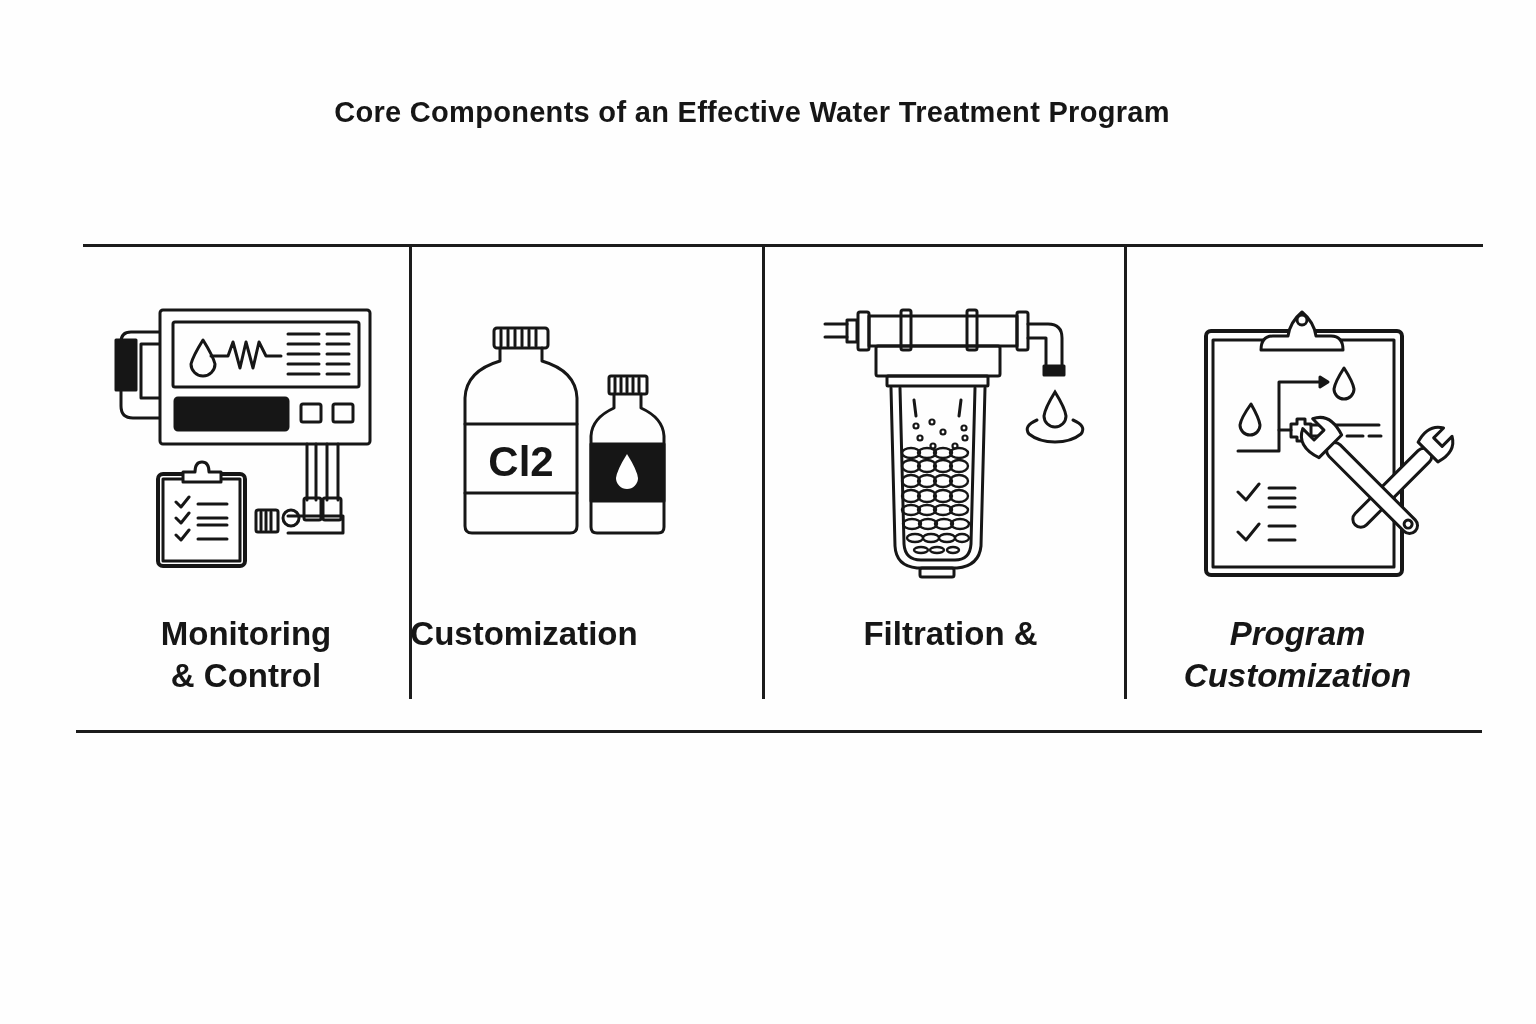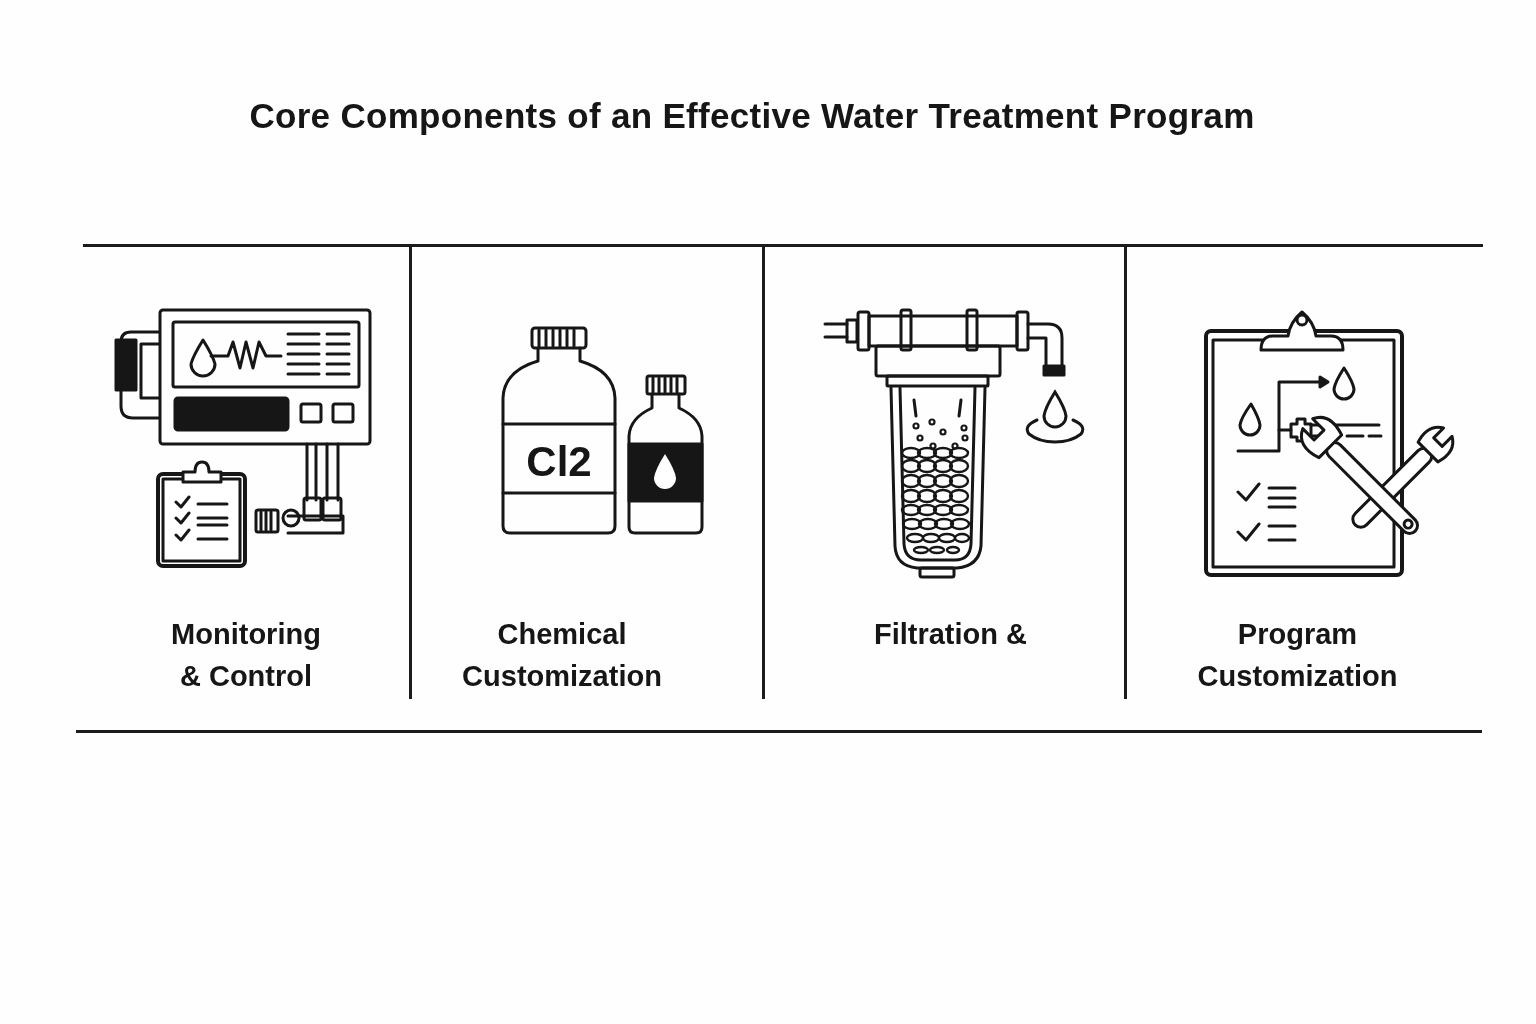--- a/index.html
+++ b/index.html
@@ -14,21 +14,21 @@
       overflow: hidden;
       font-family: "Liberation Sans", "DejaVu Sans", sans-serif;
       color: #151515;
     }
     .title {
       position: absolute;
       left: 0;
       top: 96px;
       width: 1504px;
       text-align: center;
-      font-size: 35px;
+      font-size: 29px;
       font-weight: bold;
       letter-spacing: 0.3px;
       color: #161616;
     }
     .hline {
       position: absolute;
       height: 3px;
       background: #1c1c1c;
     }
     .vline {
@@ -43,21 +43,21 @@
     }
     .icon {
       position: absolute;
     }
     .label {
       position: absolute;
       left: 0;
       right: 0;
       top: 365px;
       text-align: center;
-      font-size: 29px;
+      font-size: 33px;
       font-weight: bold;
       line-height: 42px;
       color: #161616;
     }
     .label span { display: block; }
     svg { overflow: visible; }
   </style>
 </head>
 <body>
 
@@ -105,39 +105,38 @@
       <path d="M93 254 L98 259 L106 249 M93 270 L98 275 L106 265 M93 287 L98 292 L106 282"></path>
       <path d="M115 256 L144 256 M115 270 L144 270 M115 277 L144 277 M115 291 L144 291"></path>
     </g>
   </svg>
   <div class="label">
     <span>Monitoring</span>
     <span>&amp; Control</span>
   </div>
 </div>
 
-<div class="cell" style="left:426px; width:278px;">
+<div class="cell" style="left:388px; width:278px;">
   <svg class="icon" width="350" height="330" viewBox="0 0 350 330" style="left:0; top:0;">
     <g fill="none" stroke="#161616" stroke-width="3" stroke-linejoin="round" stroke-linecap="round">
 
       <rect x="106" y="80" width="54" height="20" rx="3"></rect>
       <path d="M113 82 L113 98 M120 82 L120 98 M127 82 L127 98 M134 82 L134 98 M141 82 L141 98 M148 82 L148 98"></path>
       <path d="M112 100 L112 113 Q78 123 77 150 L77 278 Q77 285 84 285 L182 285 Q189 285 189 278 L189 150 Q188 123 154 113 L154 100"></path>
       <path d="M77 176 L189 176 M77 245 L189 245"></path>
 
       <rect x="221" y="128" width="38" height="18" rx="2"></rect>
       <path d="M227 130 L227 144 M233 130 L233 144 M239 130 L239 144 M245 130 L245 144 M251 130 L251 144"></path>
       <path d="M226 146 L226 160 Q204 170 203 188 L203 279 Q203 285 209 285 L270 285 Q276 285 276 279 L276 188 Q275 170 253 160 L253 146"></path>
       <rect x="203" y="196" width="73" height="57" fill="#161616"></rect>
     </g>
     <path d="M239 206 Q229 222 228 230 A11 11 0 0 0 250 230 Q249 222 239 206 Z" fill="#fff"></path>
     <text x="133" y="228" text-anchor="middle" font-family="Liberation Sans, DejaVu Sans, sans-serif" font-weight="bold" font-size="42" fill="#161616">Cl2</text>
   </svg>
   <div class="label" style="left:-6px;">
-    <span>Chemical</span>
     <span>Customization</span>
   </div>
 </div>
 
 <div class="cell" style="left:765px; width:389px;">
   <svg class="icon" width="359" height="340" viewBox="0 0 359 340" style="left:0; top:0;">
     <g fill="none" stroke="#161616" stroke-width="3" stroke-linejoin="round" stroke-linecap="round">
 
       <path d="M60 76 L82 76 M60 89 L82 89"></path>
       <rect x="82" y="72" width="10" height="22"></rect>
@@ -239,17 +238,17 @@
         <path d="M-14 -58 Q-20 -78 -6 -86 L-6 -72 L6 -72 L6 -86 Q20 -78 14 -58 Z" fill="#fff"></path>
       </g>
 
       <g transform="translate(250 245) rotate(-45)">
         <rect x="-8" y="-68" width="16" height="122" rx="8" fill="#fff"></rect>
         <path d="M-16 -66 Q-24 -90 -7 -98 L-7 -82 L7 -82 L7 -98 Q24 -90 16 -66 Z" fill="#fff"></path>
         <circle cx="0" cy="44" r="4"></circle>
       </g>
     </g>
   </svg>
-  <div class="label" style="left:-15px;">
+  <div class="label" style="left:-15px;font-style:italic;">
     <span>Program</span>
     <span>Customization</span>
   </div>
 </div>
 
 </body></html>

